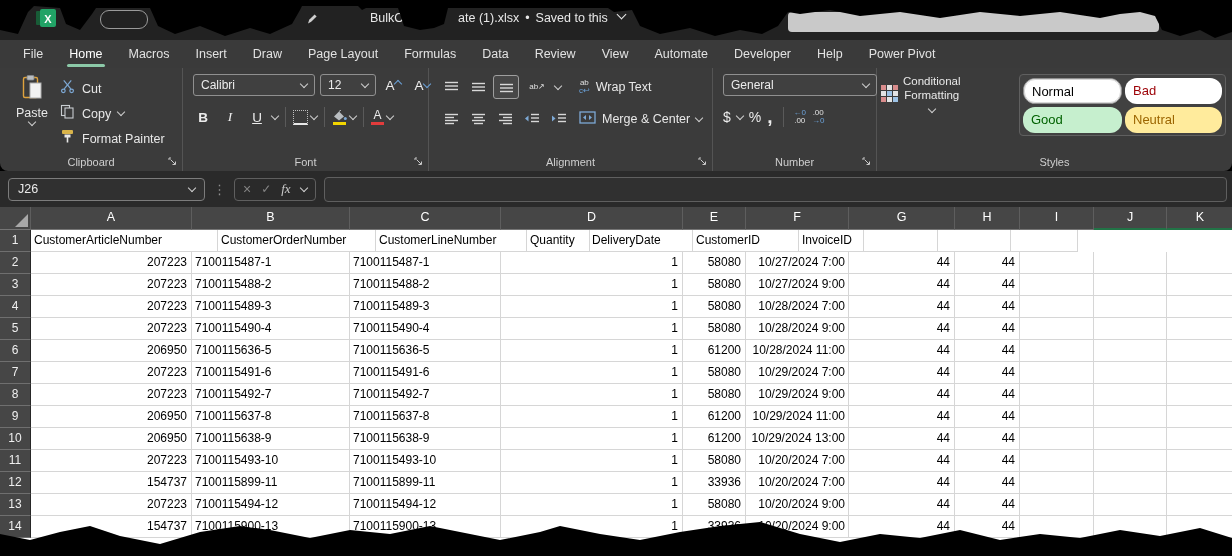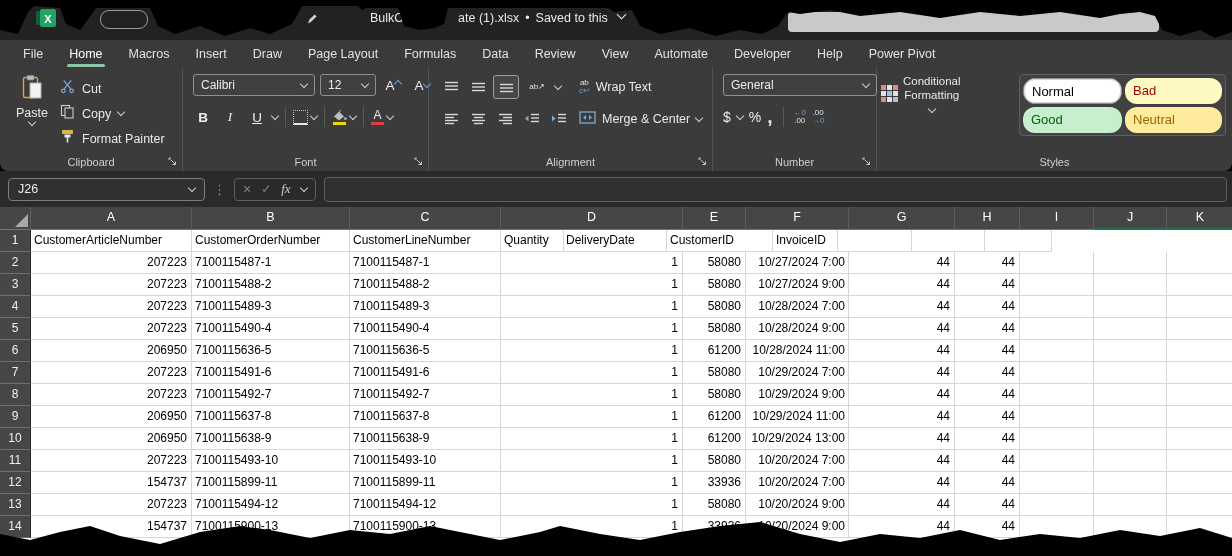--- a/index.html
+++ b/index.html
@@ -407,21 +407,21 @@
           </svg>
         </span>
         <span class="lbl">
           <span>Conditional</span><br>
           <span>Formatting</span>
           <span class="chv s"></span>
         </span>
       </div>
       <div class="gallery">
           <div class="style-cell sel" style="background: rgb(255, 255, 255); color: rgb(0, 0, 0);">Normal</div>
-          <div class="style-cell" style="background: #fef9c3; color: rgb(156, 0, 6);">Bad</div>
+          <div class="style-cell" style="background: #ffffff; color: rgb(156, 0, 6);">Bad</div>
           <div class="style-cell" style="background: rgb(198, 239, 206); color: rgb(0, 97, 0);">Good</div>
           <div class="style-cell" style="background: rgb(255, 235, 156); color: rgb(156, 101, 0);">Neutral</div>
         </div>
       <span class="glabel">Styles</span>
     </div>
   </div>
 
   <div class="formulabar">
     <div class="namebox">
       <span>J26</span>
@@ -447,21 +447,21 @@
         <div class="colh" style="width: 63px;">E</div>
         <div class="colh" style="width: 103px;">F</div>
         <div class="colh" style="width: 106px;">G</div>
         <div class="colh" style="width: 65px;">H</div>
         <div class="colh" style="width: 74px;">I</div>
         <div class="colh sel" style="width: 73px;">J</div>
         <div class="colh sel" style="width: 67px;">K</div>
       </div>
       <div class="srow">
         <div class="rowh">1</div>
-        <div class="cell al" style="width: 161px;">CustomerArticleNumber</div>
+        <div class="cell al" style="width: 187px;">CustomerArticleNumber</div>
         <div class="cell al" style="width: 158px;">CustomerOrderNumber</div>
         <div class="cell al" style="width: 151px;">CustomerLineNumber</div>
         <div class="cell al" style="width: 63px;">Quantity</div>
         <div class="cell al" style="width: 103px; padding-right: 2px; padding-left: 2px;">DeliveryDate</div>
         <div class="cell al" style="width: 106px;">CustomerID</div>
         <div class="cell al" style="width: 65px;">InvoiceID</div>
         <div class="cell al" style="width: 74px;"></div>
         <div class="cell al" style="width: 73px;"></div>
         <div class="cell al" style="width: 67px;"></div>
       </div>

